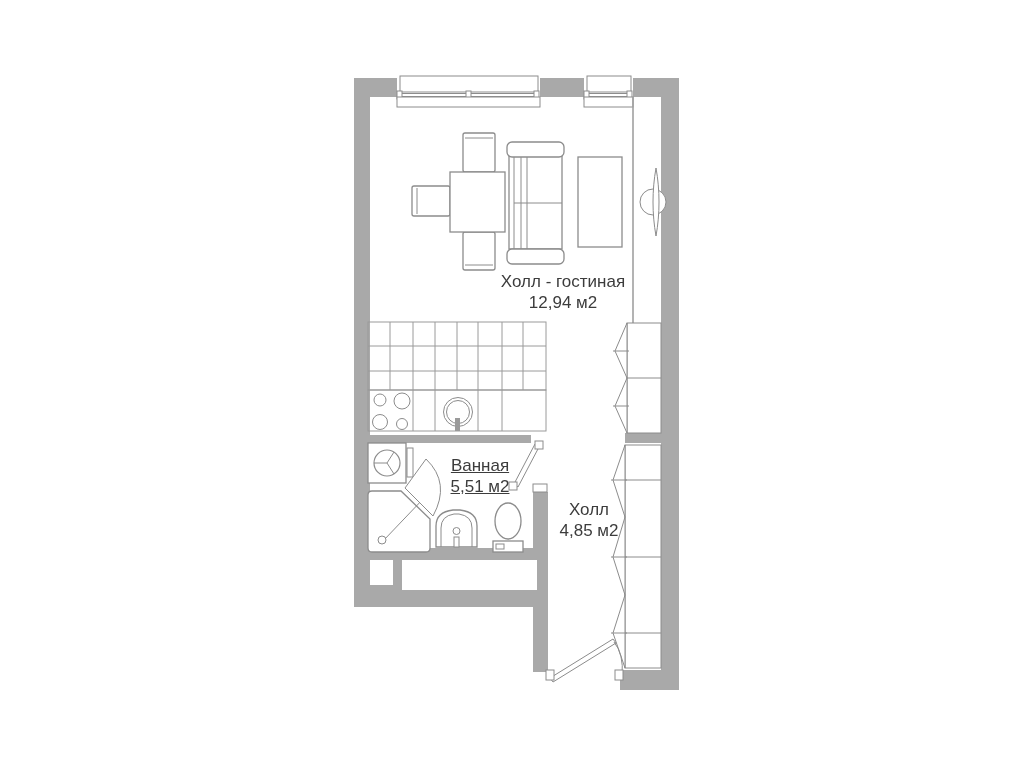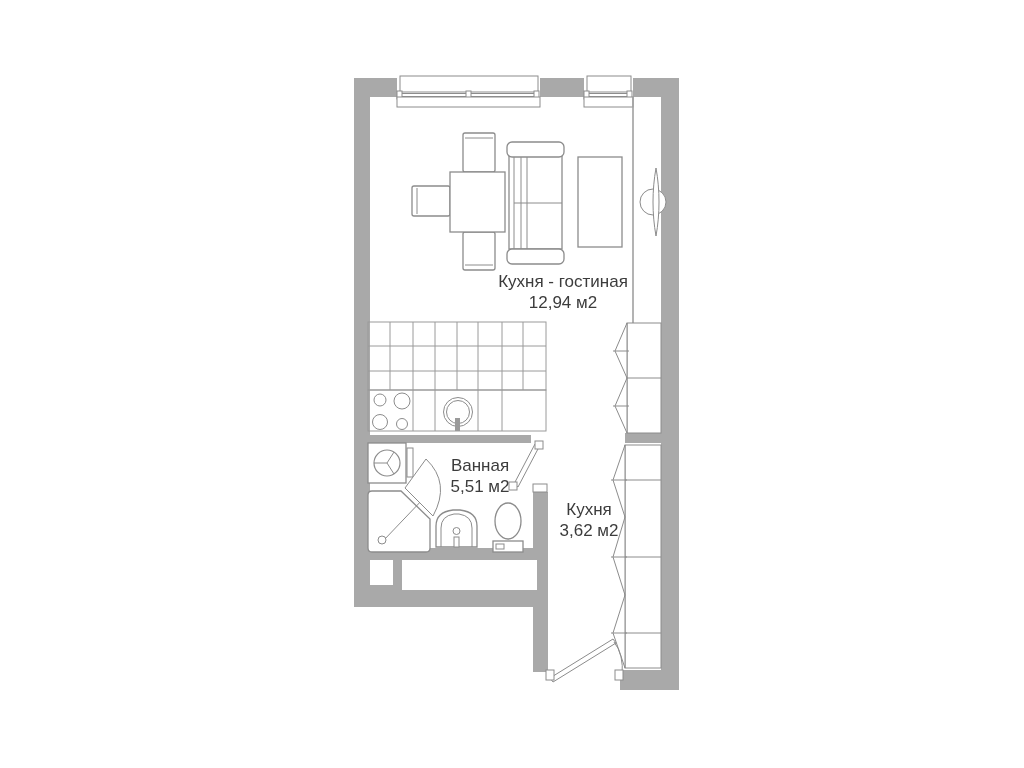--- a/index.html
+++ b/index.html
@@ -195,27 +195,27 @@
 
     <g>
       <polygon class="fx2" points="550,678 613,639 616,643 553,682"></polygon>
       <path class="ln1" d="M614,642 Q624,654 622,676"></path>
       <rect class="fx2" x="546" y="670" width="8" height="10"></rect>
       <rect class="fx2" x="615" y="670" width="8" height="10"></rect>
     </g>
   </svg>
 
   <div class="room-label" style="left:563px;top:271px;">
-    <div>Кухня - гостиная</div>
+    <div>Холл - гостиная</div>
     <div>12,94 м2</div>
   </div>
 
-  <div class="room-label" style="left:480px;top:455px;">
+  <div class="room-label" style="left:480px;top:455px;text-decoration:underline;">
     <div>Ванная</div>
     <div>5,51 м2</div>
   </div>
 
   <div class="room-label" style="left:589px;top:499px;">
-    <div>Кухня</div>
-    <div>3,62 м2</div>
+    <div>Холл</div>
+    <div>4,85 м2</div>
   </div>
 
 </div>
 
 </body></html>

